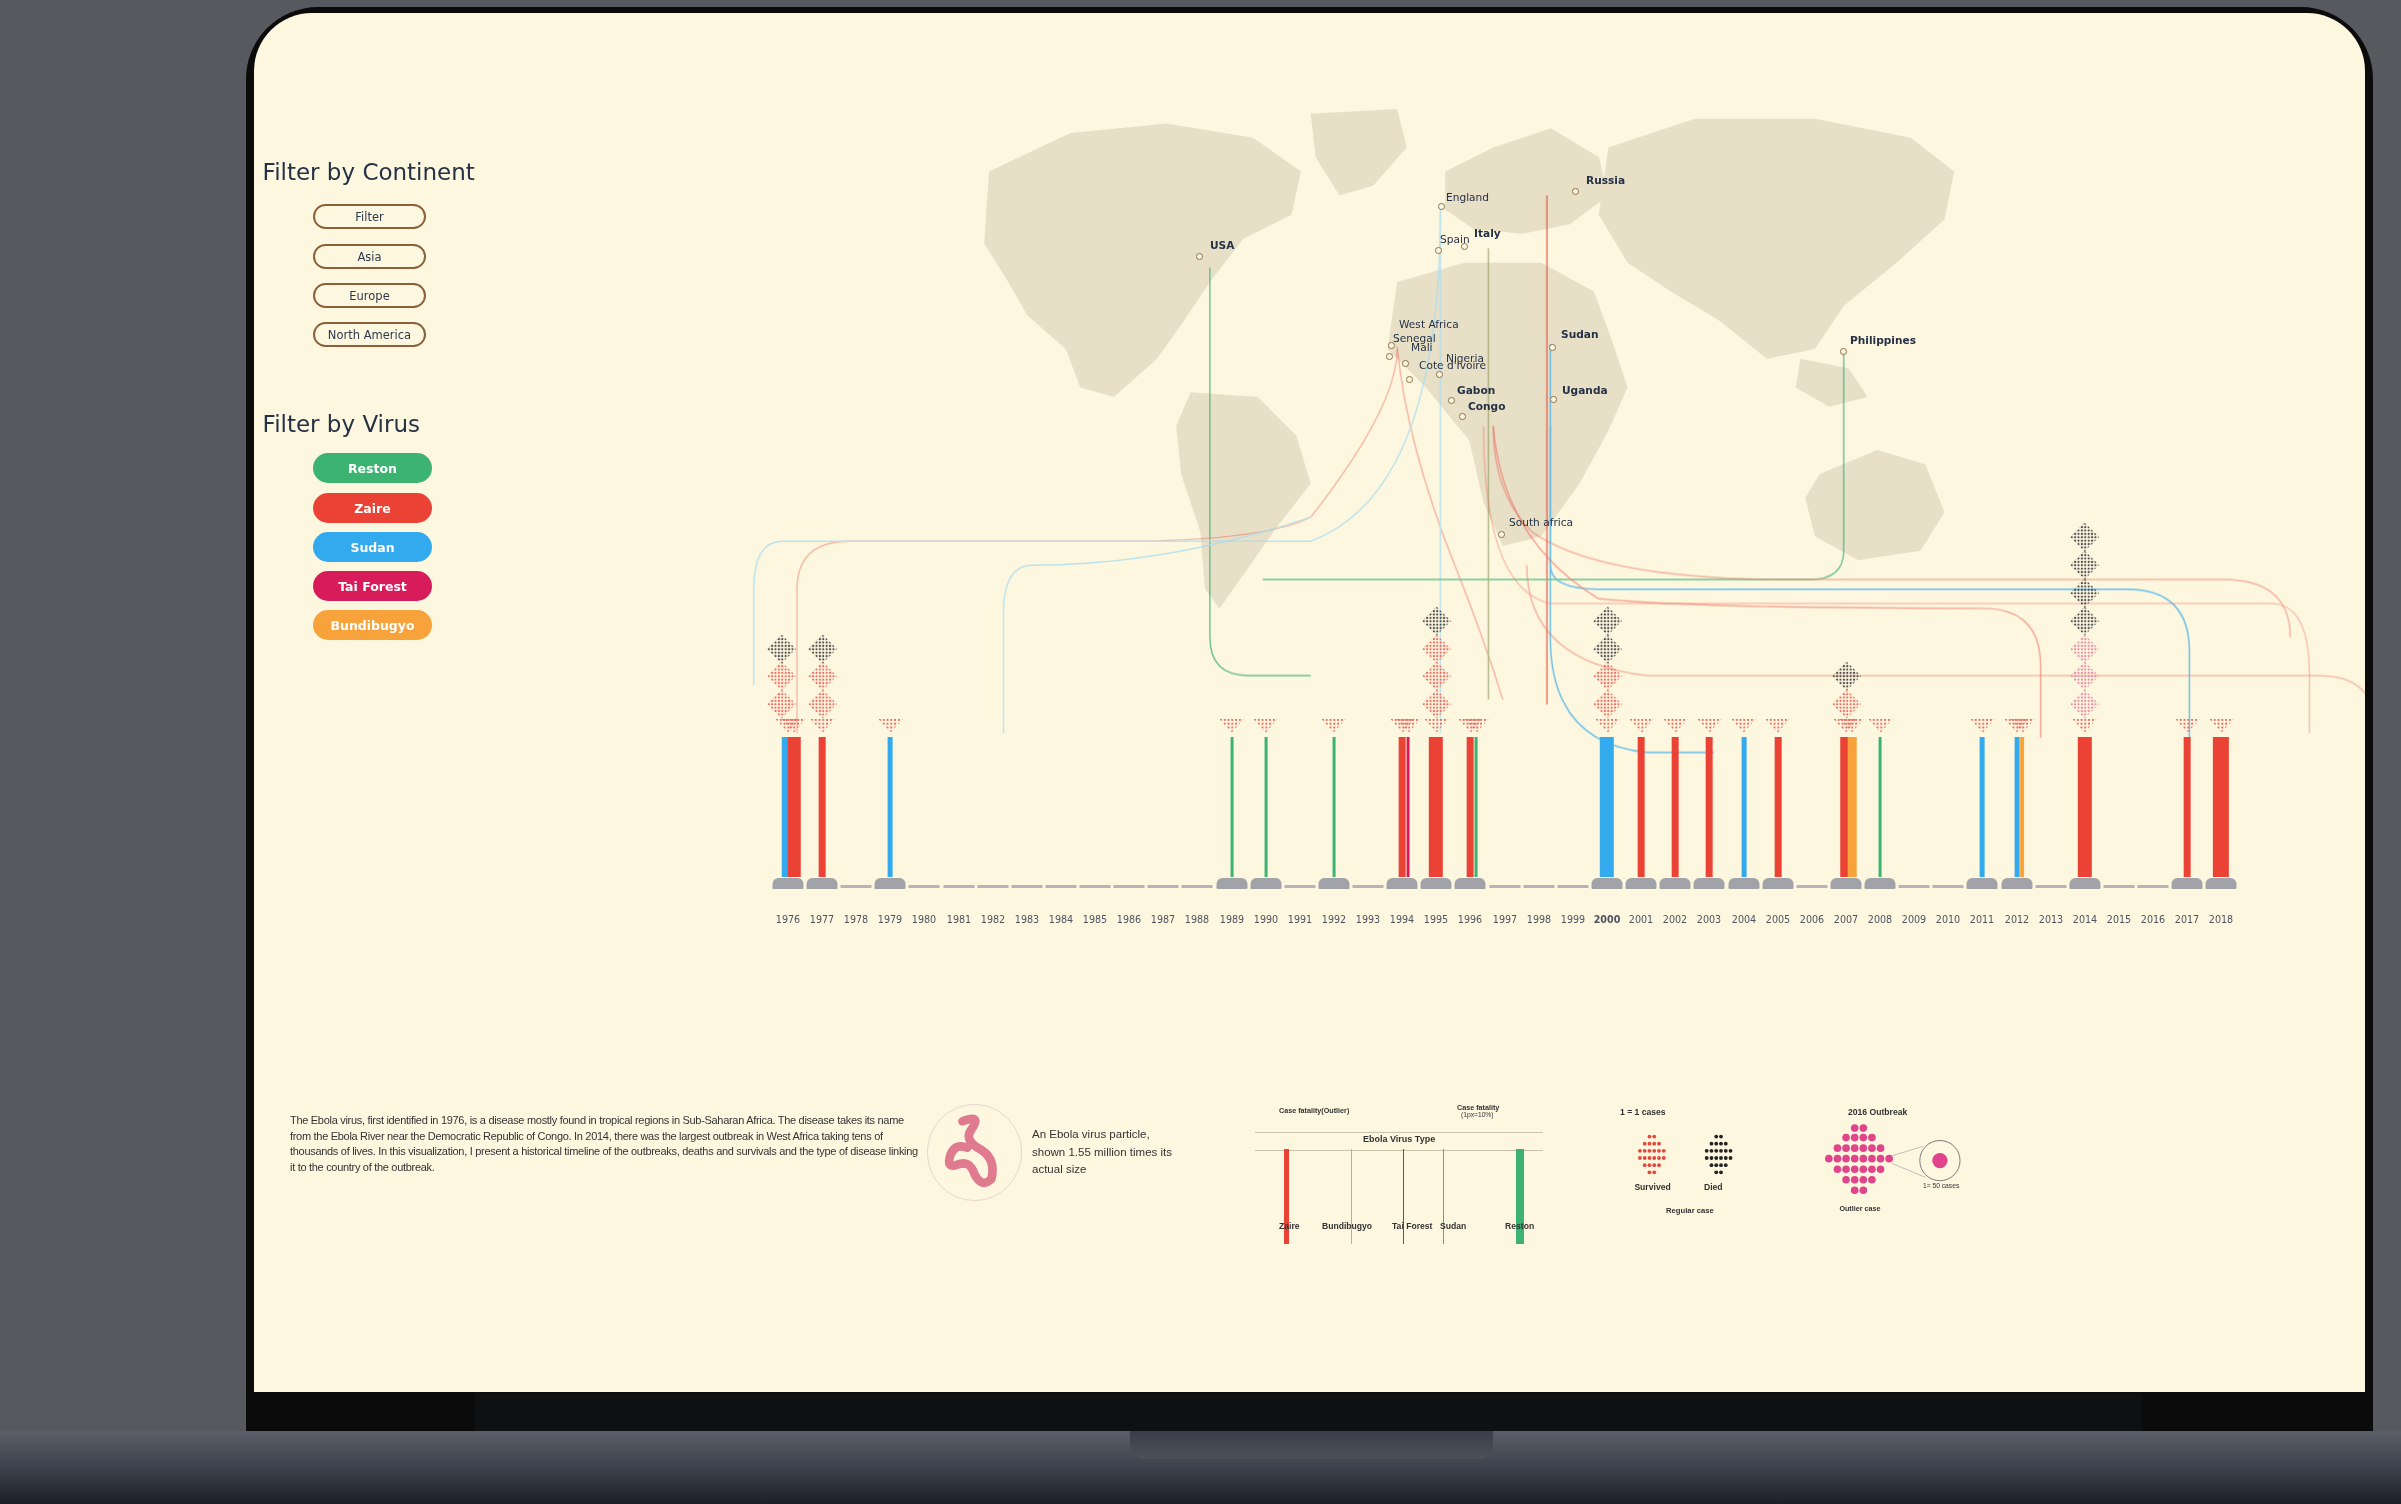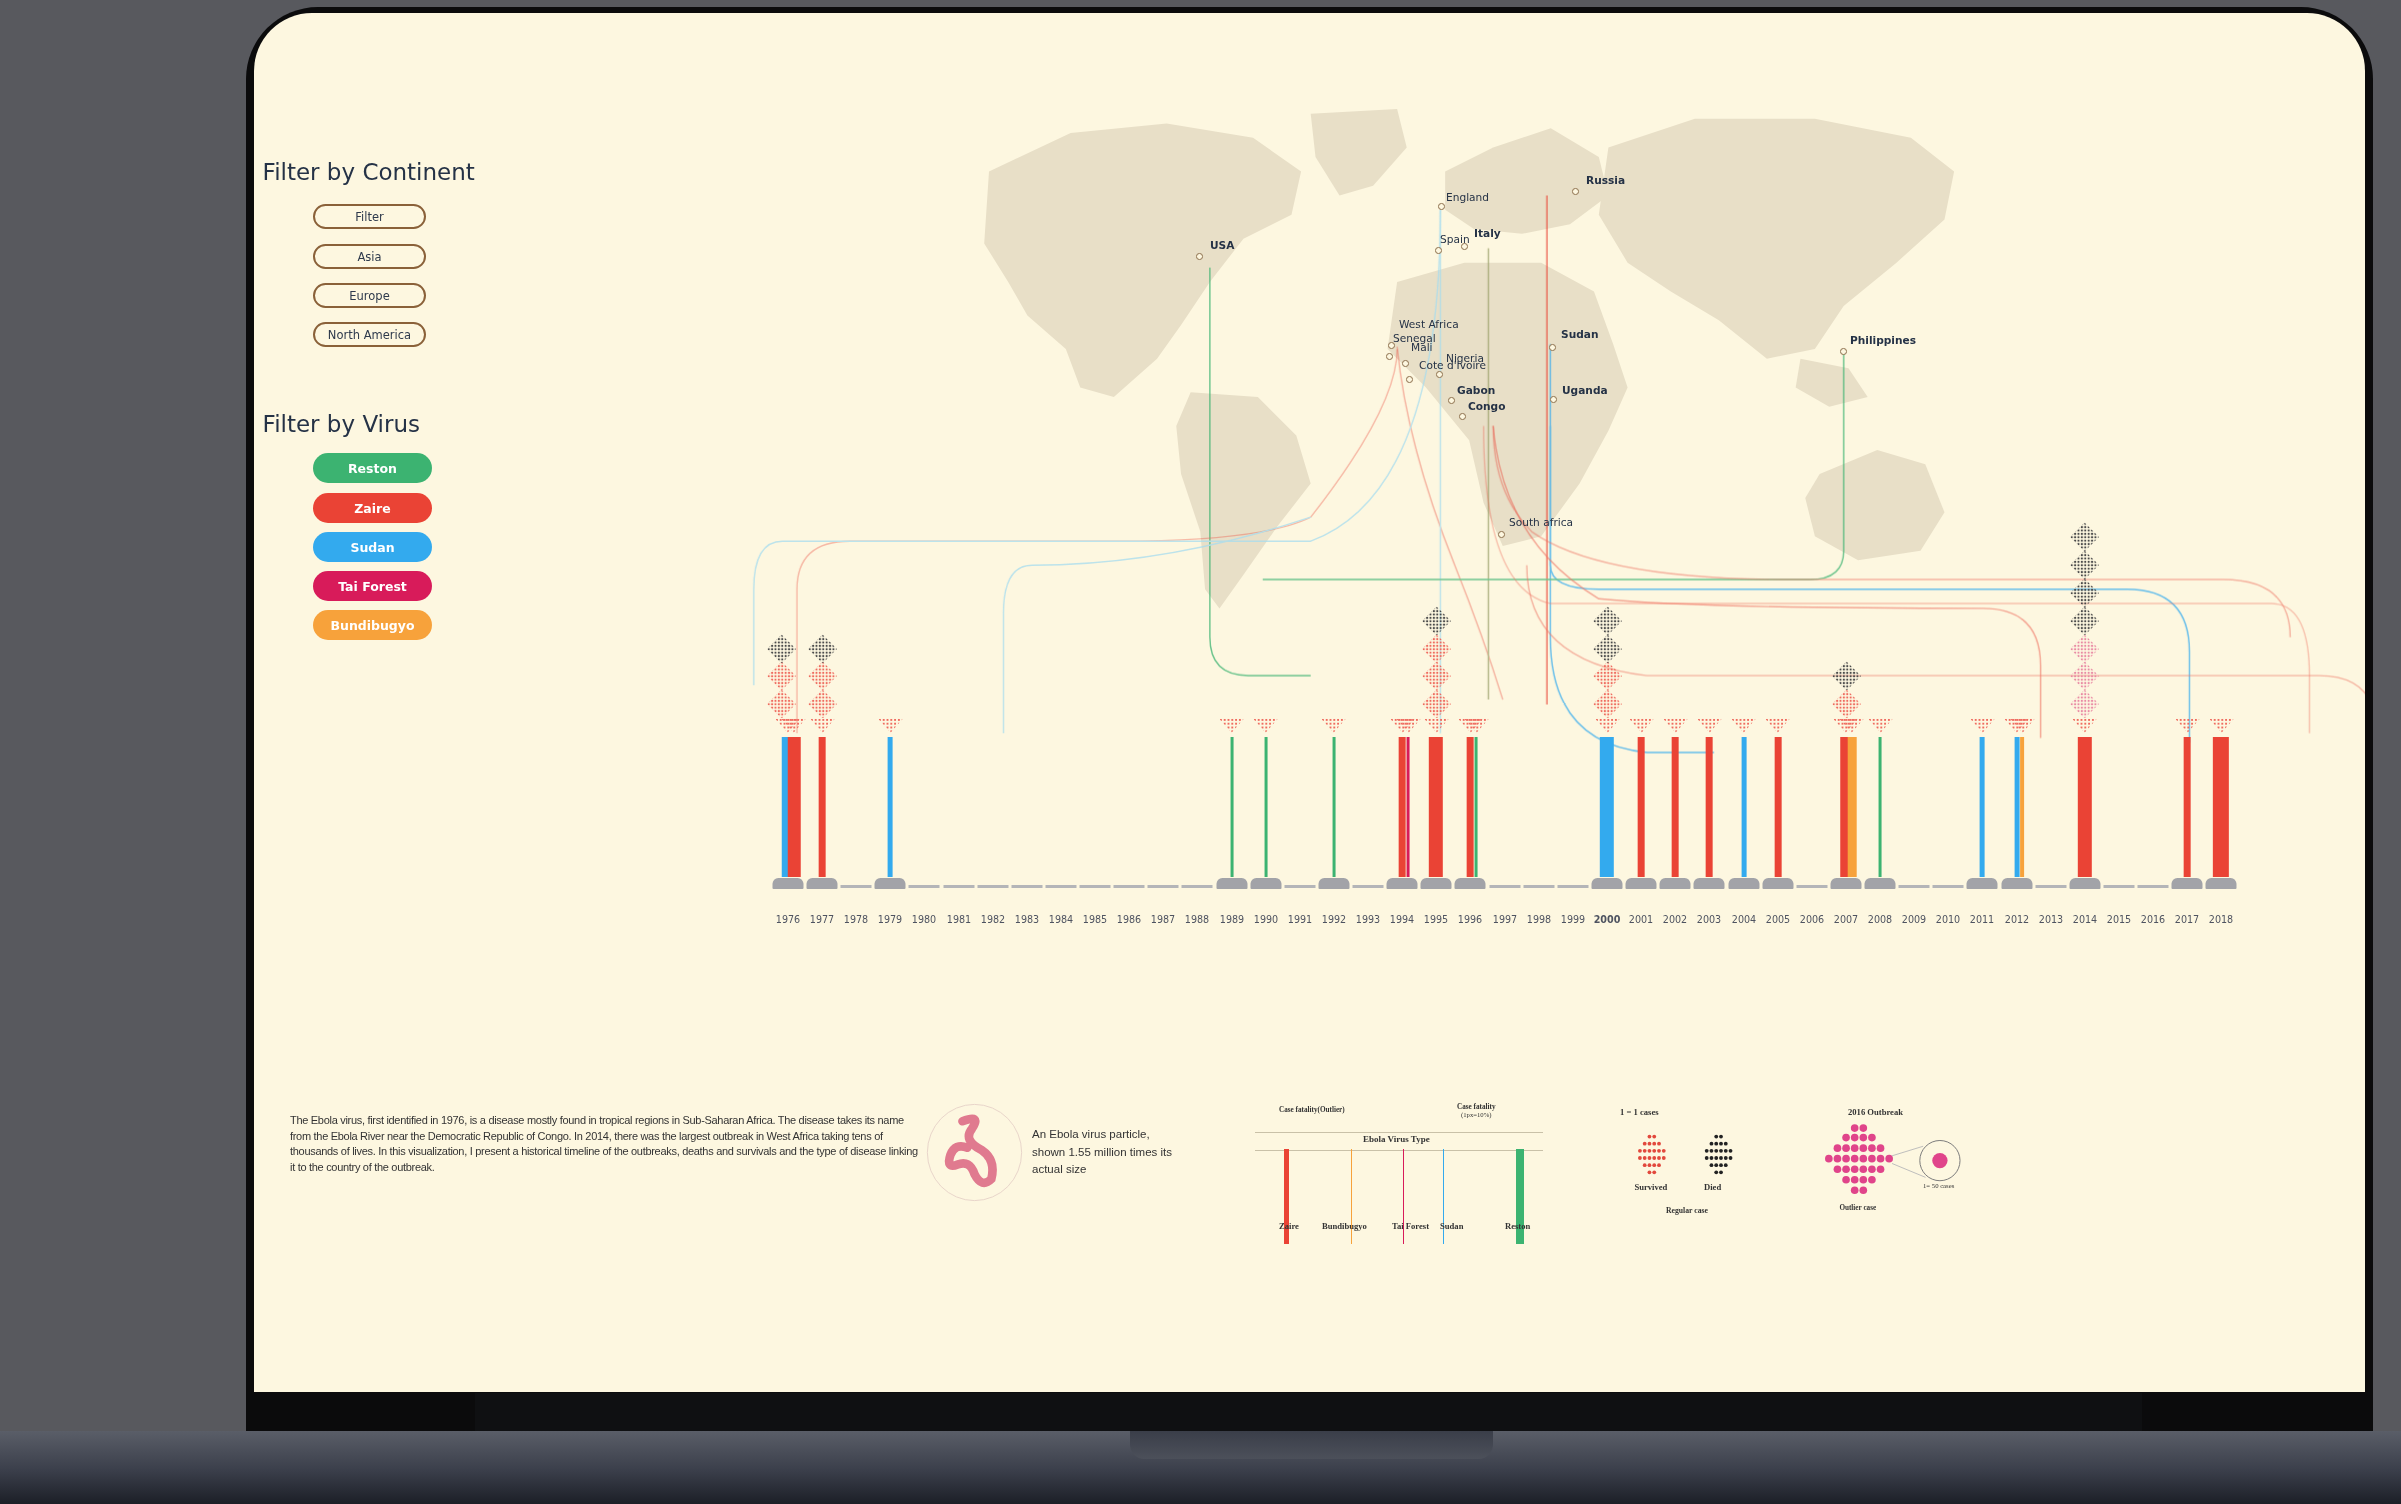--- a/index.html
+++ b/index.html
@@ -18,21 +18,21 @@
   .map-label.bold { font-weight:bold; }
   .map-dot { position:absolute; width:6.7px; height:6.7px; border:1.9px solid #8a6d4a; border-radius:50%; box-sizing:border-box; background:#fdf7e0; }
 
   .year-label { position:absolute; font-size:9.6px; color:#4e5360; transform:translateX(-50%); }
   .pill { position:absolute; height:10.6px; background:#a2a3a8; border-radius:5.8px 5.8px 1px 1px; transform:translateX(-50%); }
   .dash { position:absolute; height:2.9px; background:#b4b5b8; transform:translateX(-50%); }
   .bar { position:absolute; transform:translateX(-50%); }
 
   .desc { position:absolute; left:36px; top:1100px; width:629px; font-family:"Liberation Sans", sans-serif; font-size:11px; line-height:15.4px; color:#333; letter-spacing:-0.3px; }
   .virus-caption { position:absolute; left:778px; top:1113px; width:154px; font-family:"Liberation Sans", sans-serif; font-size:11.5px; line-height:17.3px; color:#333; }
-  .small { font-family:Liberation Serif, serif; color:#333; position:absolute; white-space:nowrap; }
+  .small { font-family:Liberation Sans, sans-serif; color:#333; position:absolute; white-space:nowrap; }
 </style>
 </head>
 <body>
 
 <div class="bezel"></div>
 <div class="hinge-shadow"></div>
 <div class="base"></div>
 <div class="notch"></div>
 
 <div class="screen">

